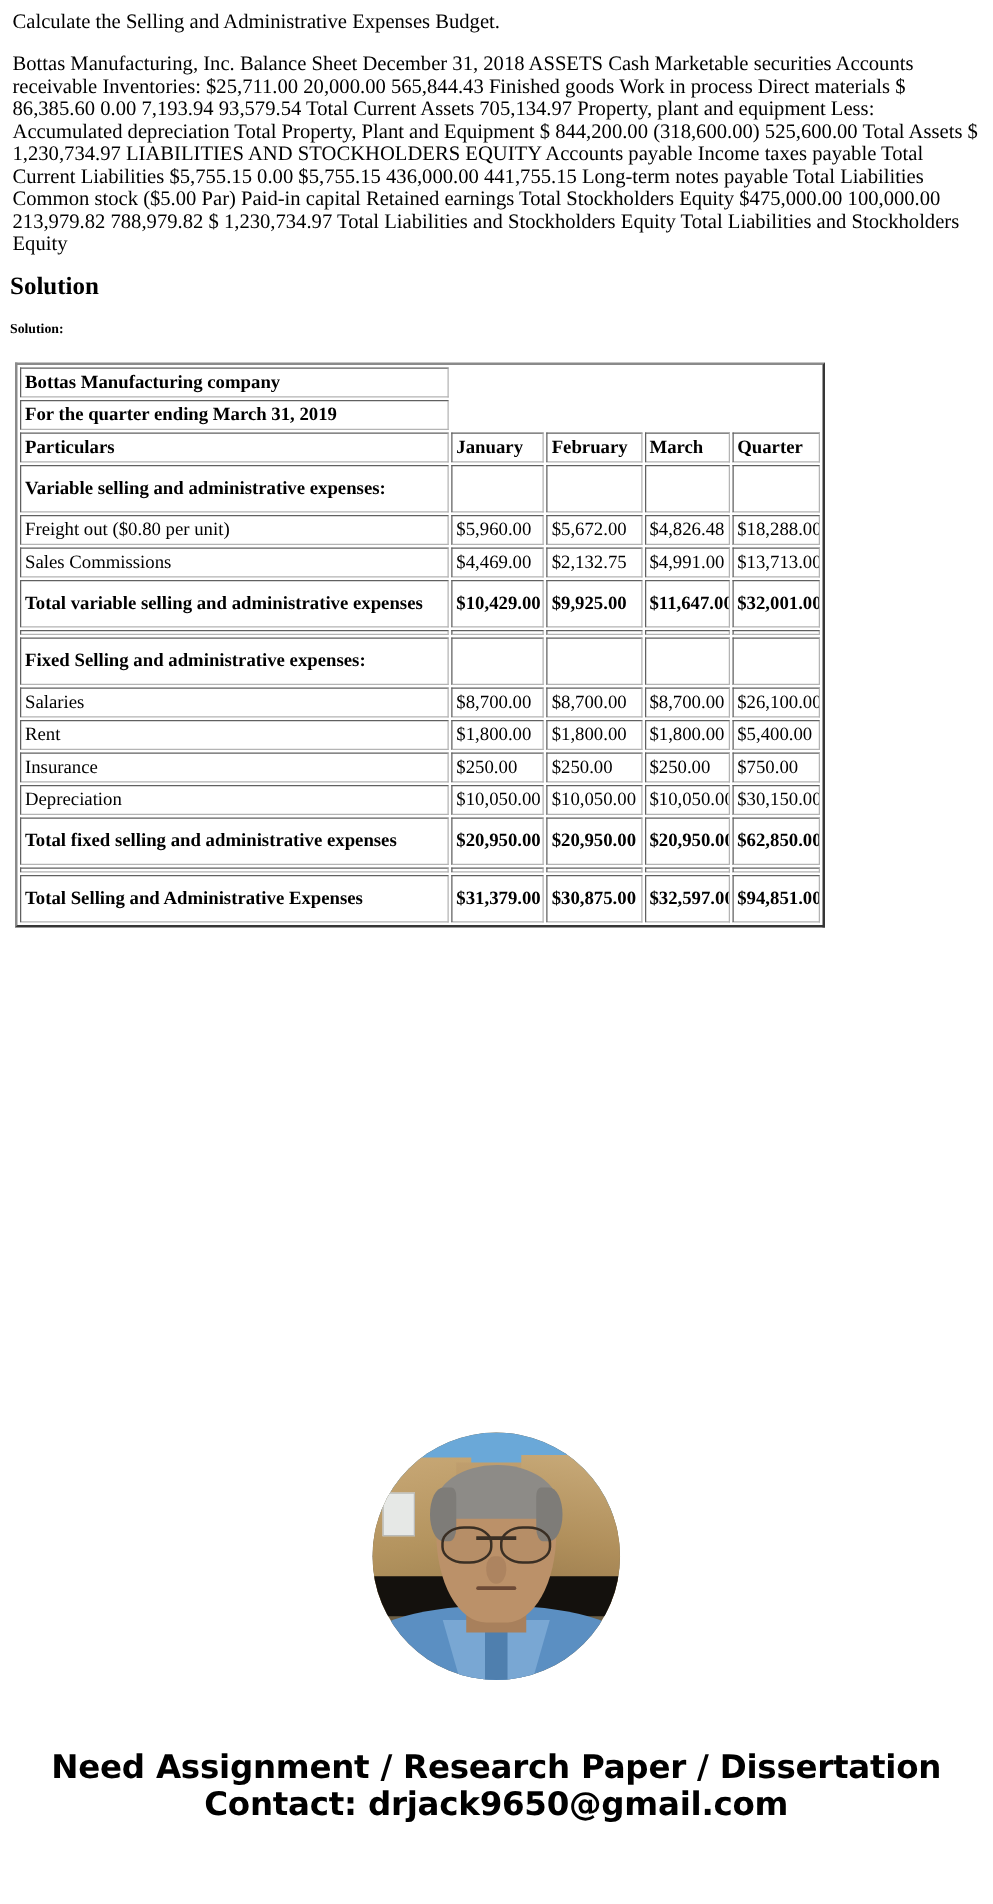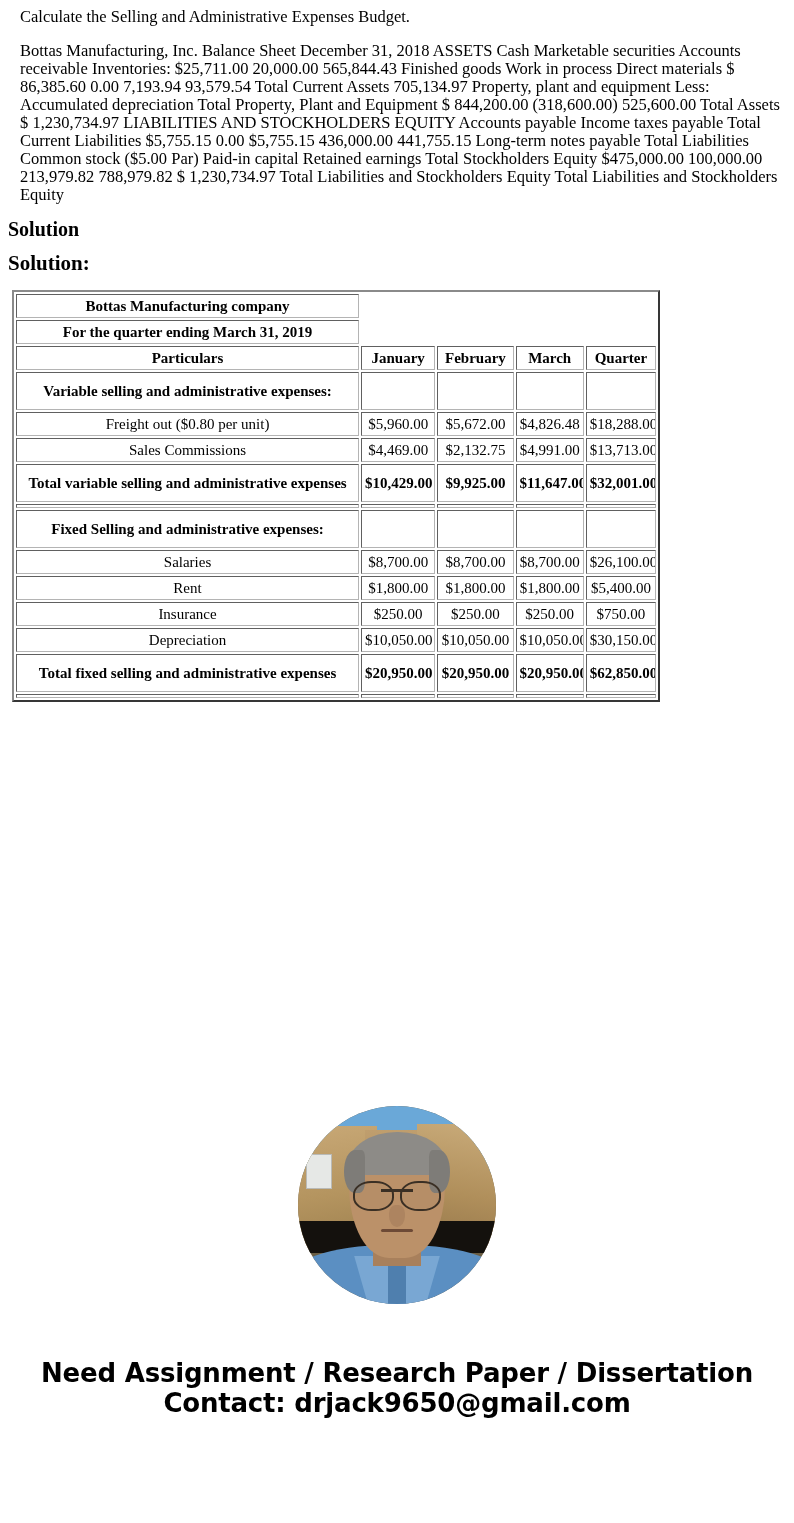--- a/index.html
+++ b/index.html
@@ -16,54 +16,53 @@
   }
   .page {
     width: 794px;
     box-sizing: border-box;
     padding: 0 8px;
     position: relative;
   }
   p.para {
     font-size: 16.5px;
     line-height: 18px;
-    margin: 0 0 14px 12px;
+    margin: 0 0 14px 2px;
     text-align: left;
     color: #000;
   }
   p.para.first {
     margin-top: 8px;
     margin-bottom: 16px;
   }
   h2.solution-heading {
     font-size: 20px;
     font-weight: bold;
     margin: 0 0 14px 0;
     line-height: 22px;
     font-family: "Liberation Serif", "DejaVu Serif", serif;
   }
   p.solution-label {
-    font-size: 21px;
+    font-size: 11px;
     font-weight: bold;
     margin: 0 0 18px 0;
     line-height: 18px;
   }
 
   
   table.budget {
     border-collapse: separate;
     border-spacing: 2px;
     border: 2px outset #8a8a8a;
     background: #ffffff;
     font-size: 15px;
     line-height: 17px;
     margin: 0 0 0 4px;
     table-layout: fixed;
     width: 648px;
-    text-align: center;
   }
   table.budget td {
     border: 1px inset #b4b4b4;
     padding: 1px 3px;
     vertical-align: middle;
     font-family: "Liberation Serif", "DejaVu Serif", serif;
     font-size: 15px;
     line-height: 17px;
     overflow: hidden;
     white-space: nowrap;
@@ -338,20 +337,27 @@
           <td>$20,950.00</td>
           <td>$20,950.00</td>
           <td>$62,850.00</td>
         </tr>
         <tr class="gap-row">
           <td>&nbsp;</td>
           <td>&nbsp;</td>
           <td>&nbsp;</td>
           <td>&nbsp;</td>
           <td>&nbsp;</td>
+        </tr>
+        <tr class="total-row">
+          <td>Total Selling and Administrative Expenses</td>
+          <td>$31,379.00</td>
+          <td>$30,875.00</td>
+          <td>$32,597.00</td>
+          <td>$94,851.00</td>
         </tr>
       </tbody>
   </table>
 
   <div class="avatar-wrap">
     <div class="avatar">
       <div class="av-sky"></div>
       <div class="av-wallL"></div>
       <div class="av-wallC"></div>
       <div class="av-wallR"></div>

